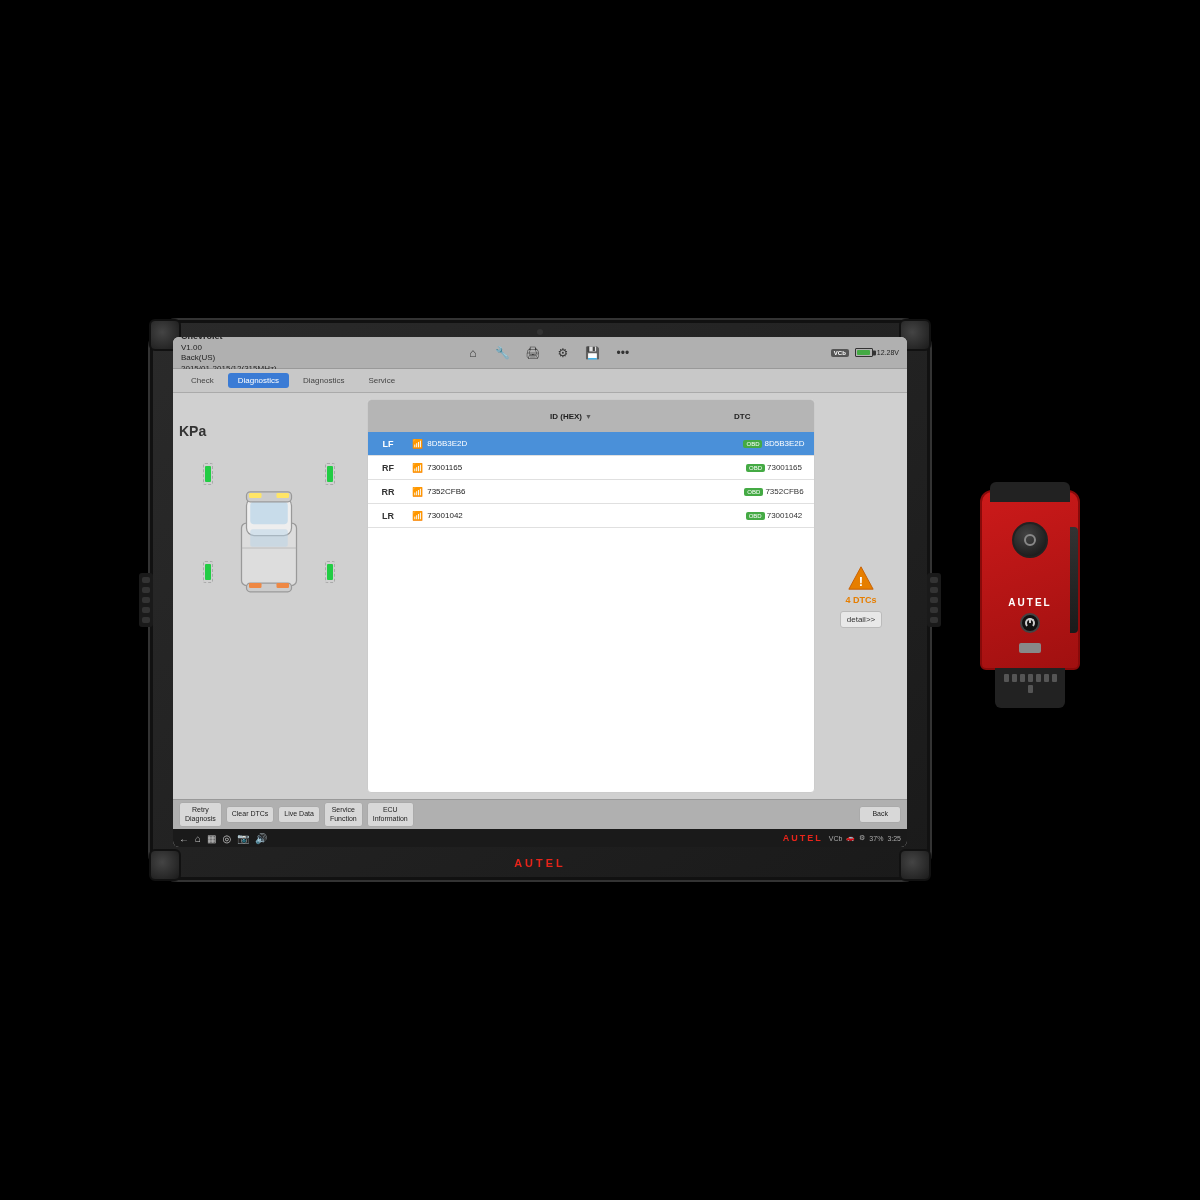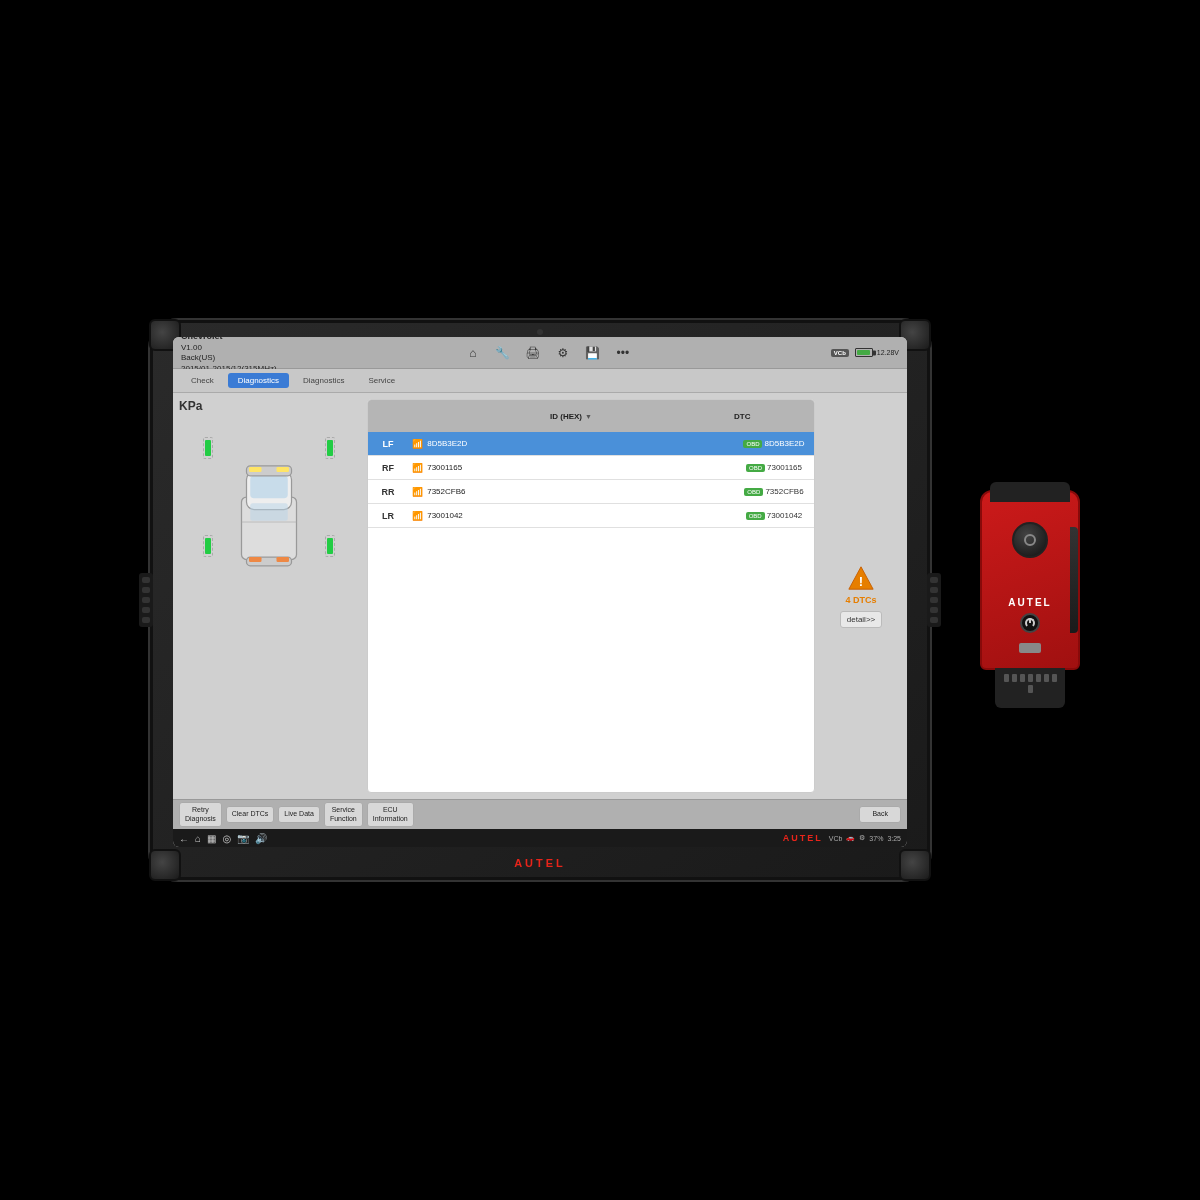--- a/index.html
+++ b/index.html
@@ -223,25 +223,26 @@
 
     
     .car-panel {
       width: 180px;
       display: flex;
       flex-direction: column;
       align-items: center;
       position: relative;
     }
     .kpa-label {
-      font-size: 12px;
+      font-size: 14px;
       color: #333;
       align-self: flex-start;
       font-weight: bold;
       margin-bottom: 4px;
+      margin-top: 24px;
     }
     .car-diagram {
       width: 160px;
       height: 160px;
       position: relative;
       display: flex;
       align-items: center;
       justify-content: center;
     }
     .car-svg {

